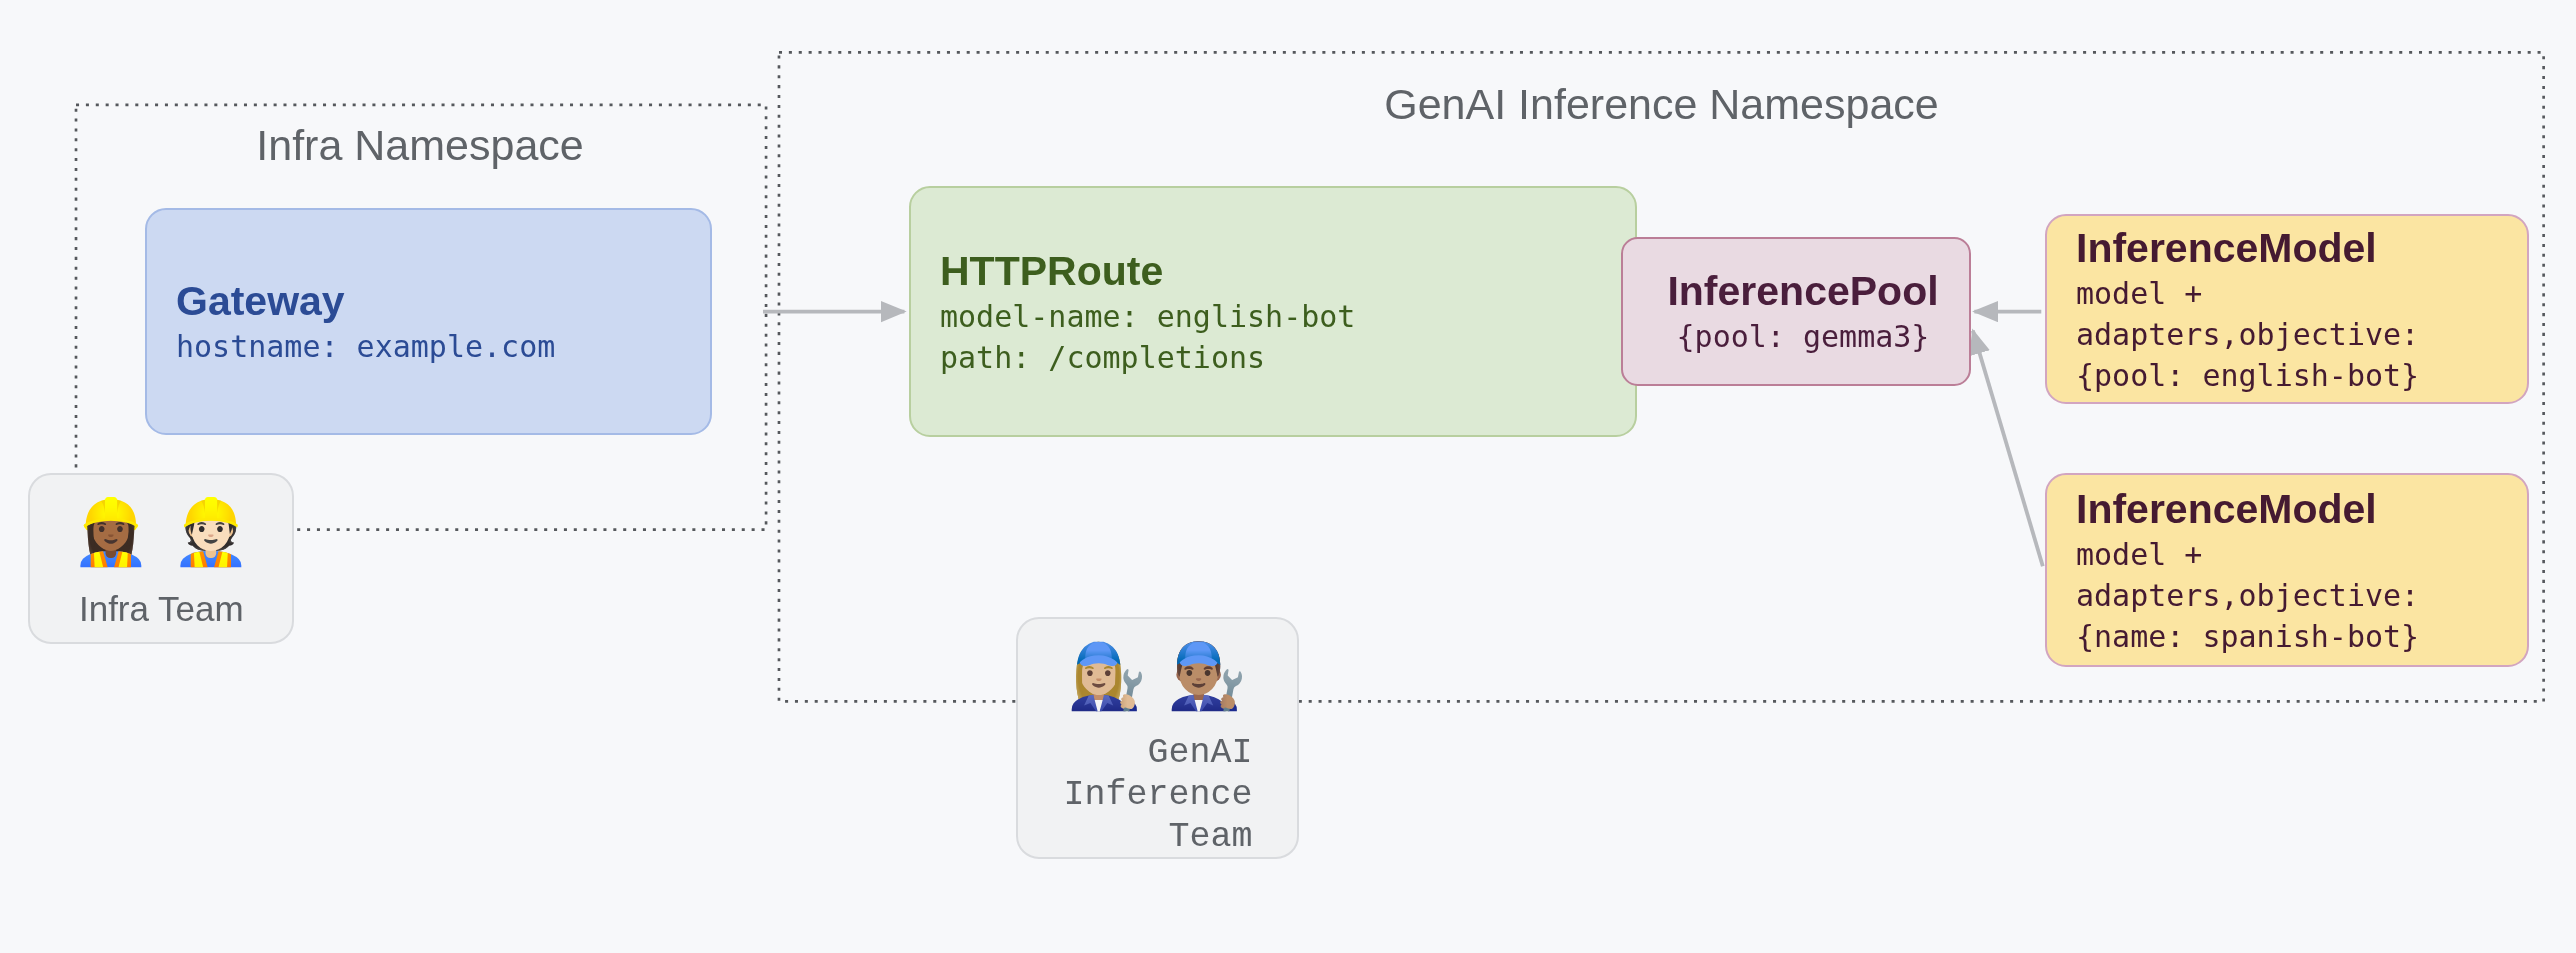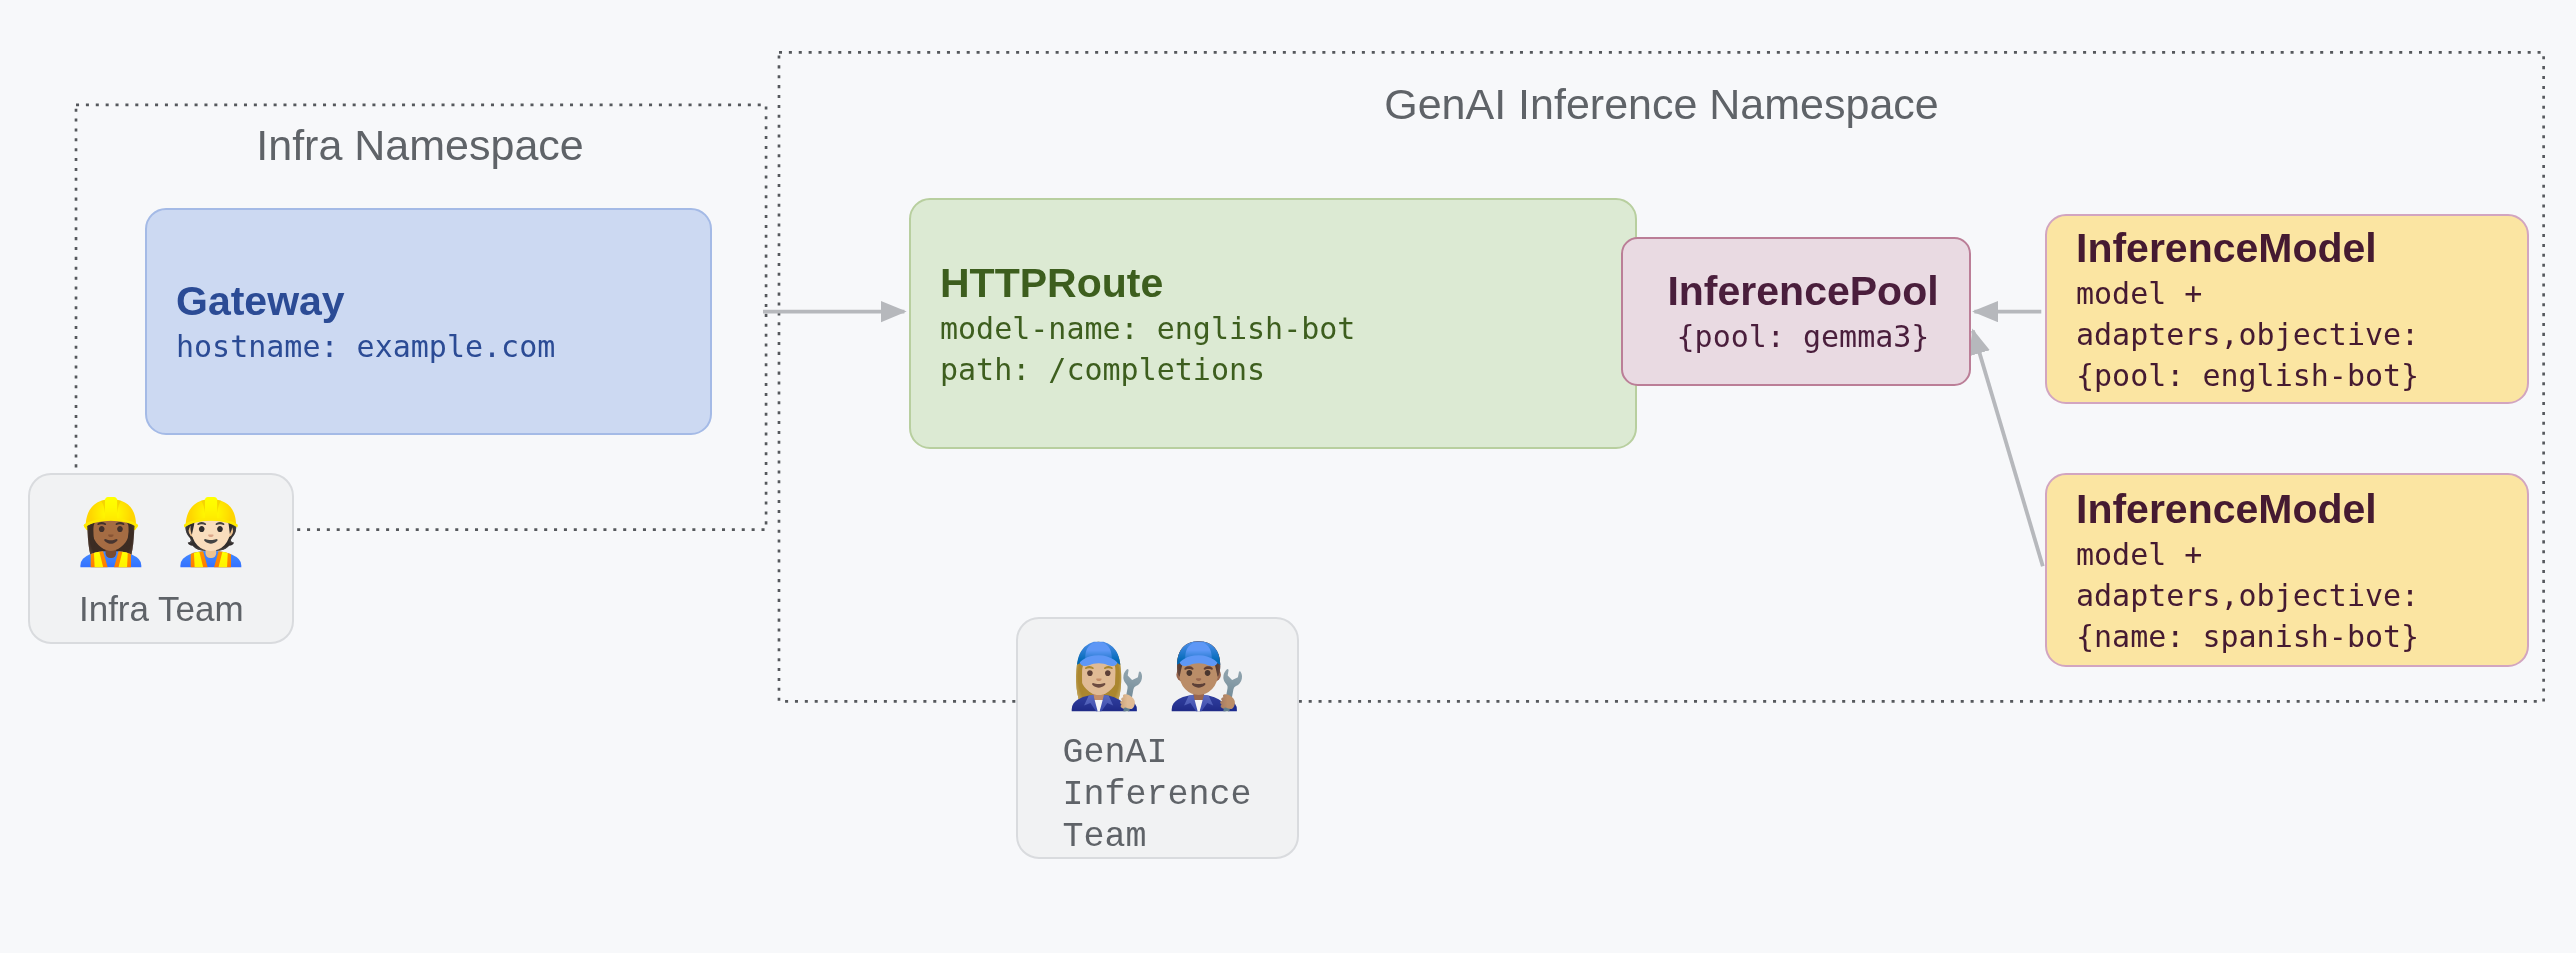--- a/index.html
+++ b/index.html
@@ -44,21 +44,21 @@
     font-family: "DejaVu Sans Mono", "Liberation Mono", monospace;
     font-size: 30px;
     line-height: 41px;
     white-space: pre;
   }
   #gateway {
     left: 119px; top: 208px; width: 567px; height: 227px; border-radius: 21px;
     background: var(--nodes-gateway-fill); border-color: var(--nodes-gateway-border); color: var(--nodes-gateway-text);
   }
   #httproute {
-    left: 883px; top: 198px; width: 728px; height: 251px; border-radius: 21px;
+    left: 883px; top: 186px; width: 728px; height: 251px; border-radius: 21px;
     background: var(--nodes-httproute-fill); border-color: var(--nodes-httproute-border); color: var(--nodes-httproute-text);
   }
   #pool {
     left: 1595px; top: 237px; width: 350px; height: 149px; border-radius: 16.7px;
     background: var(--nodes-pool-fill); border-color: var(--nodes-pool-border); color: var(--nodes-pool-text); text-align: center;
   }
   #model-english {
     left: 2019px; top: 214px; width: 484px; height: 190px; border-radius: 21px;
     background: var(--nodes-model-fill); border-color: var(--nodes-model-border); color: var(--nodes-model-text);
   }
@@ -78,21 +78,21 @@
     align-items: center;
     padding-top: 18px;
     gap: 16.7px;
   }
   #team-infra { left: 2.3px;    top: 473px; width: 266px; height: 171px; }
   #team-genai { left: 990px; top: 617px; width: 283px; height: 242px; }
   .team-emoji { font-size: 64px; line-height: 78px; font-family: "DejaVu Sans", sans-serif; }
   .team-label {
     font-size: 35px;
     line-height: 42px;
-    text-align: left;
+    text-align: right;
     color: var(--base-muted, #5f6368);
   }
   #team-genai .team-label { width: 190px; font-family: Liberation Mono, monospace; }
 </style>
 </head>
 <body>
 
 <div class="canvas">
 
   <svg class="layer" width="2576" height="953" viewBox="0 0 3388 1254">

